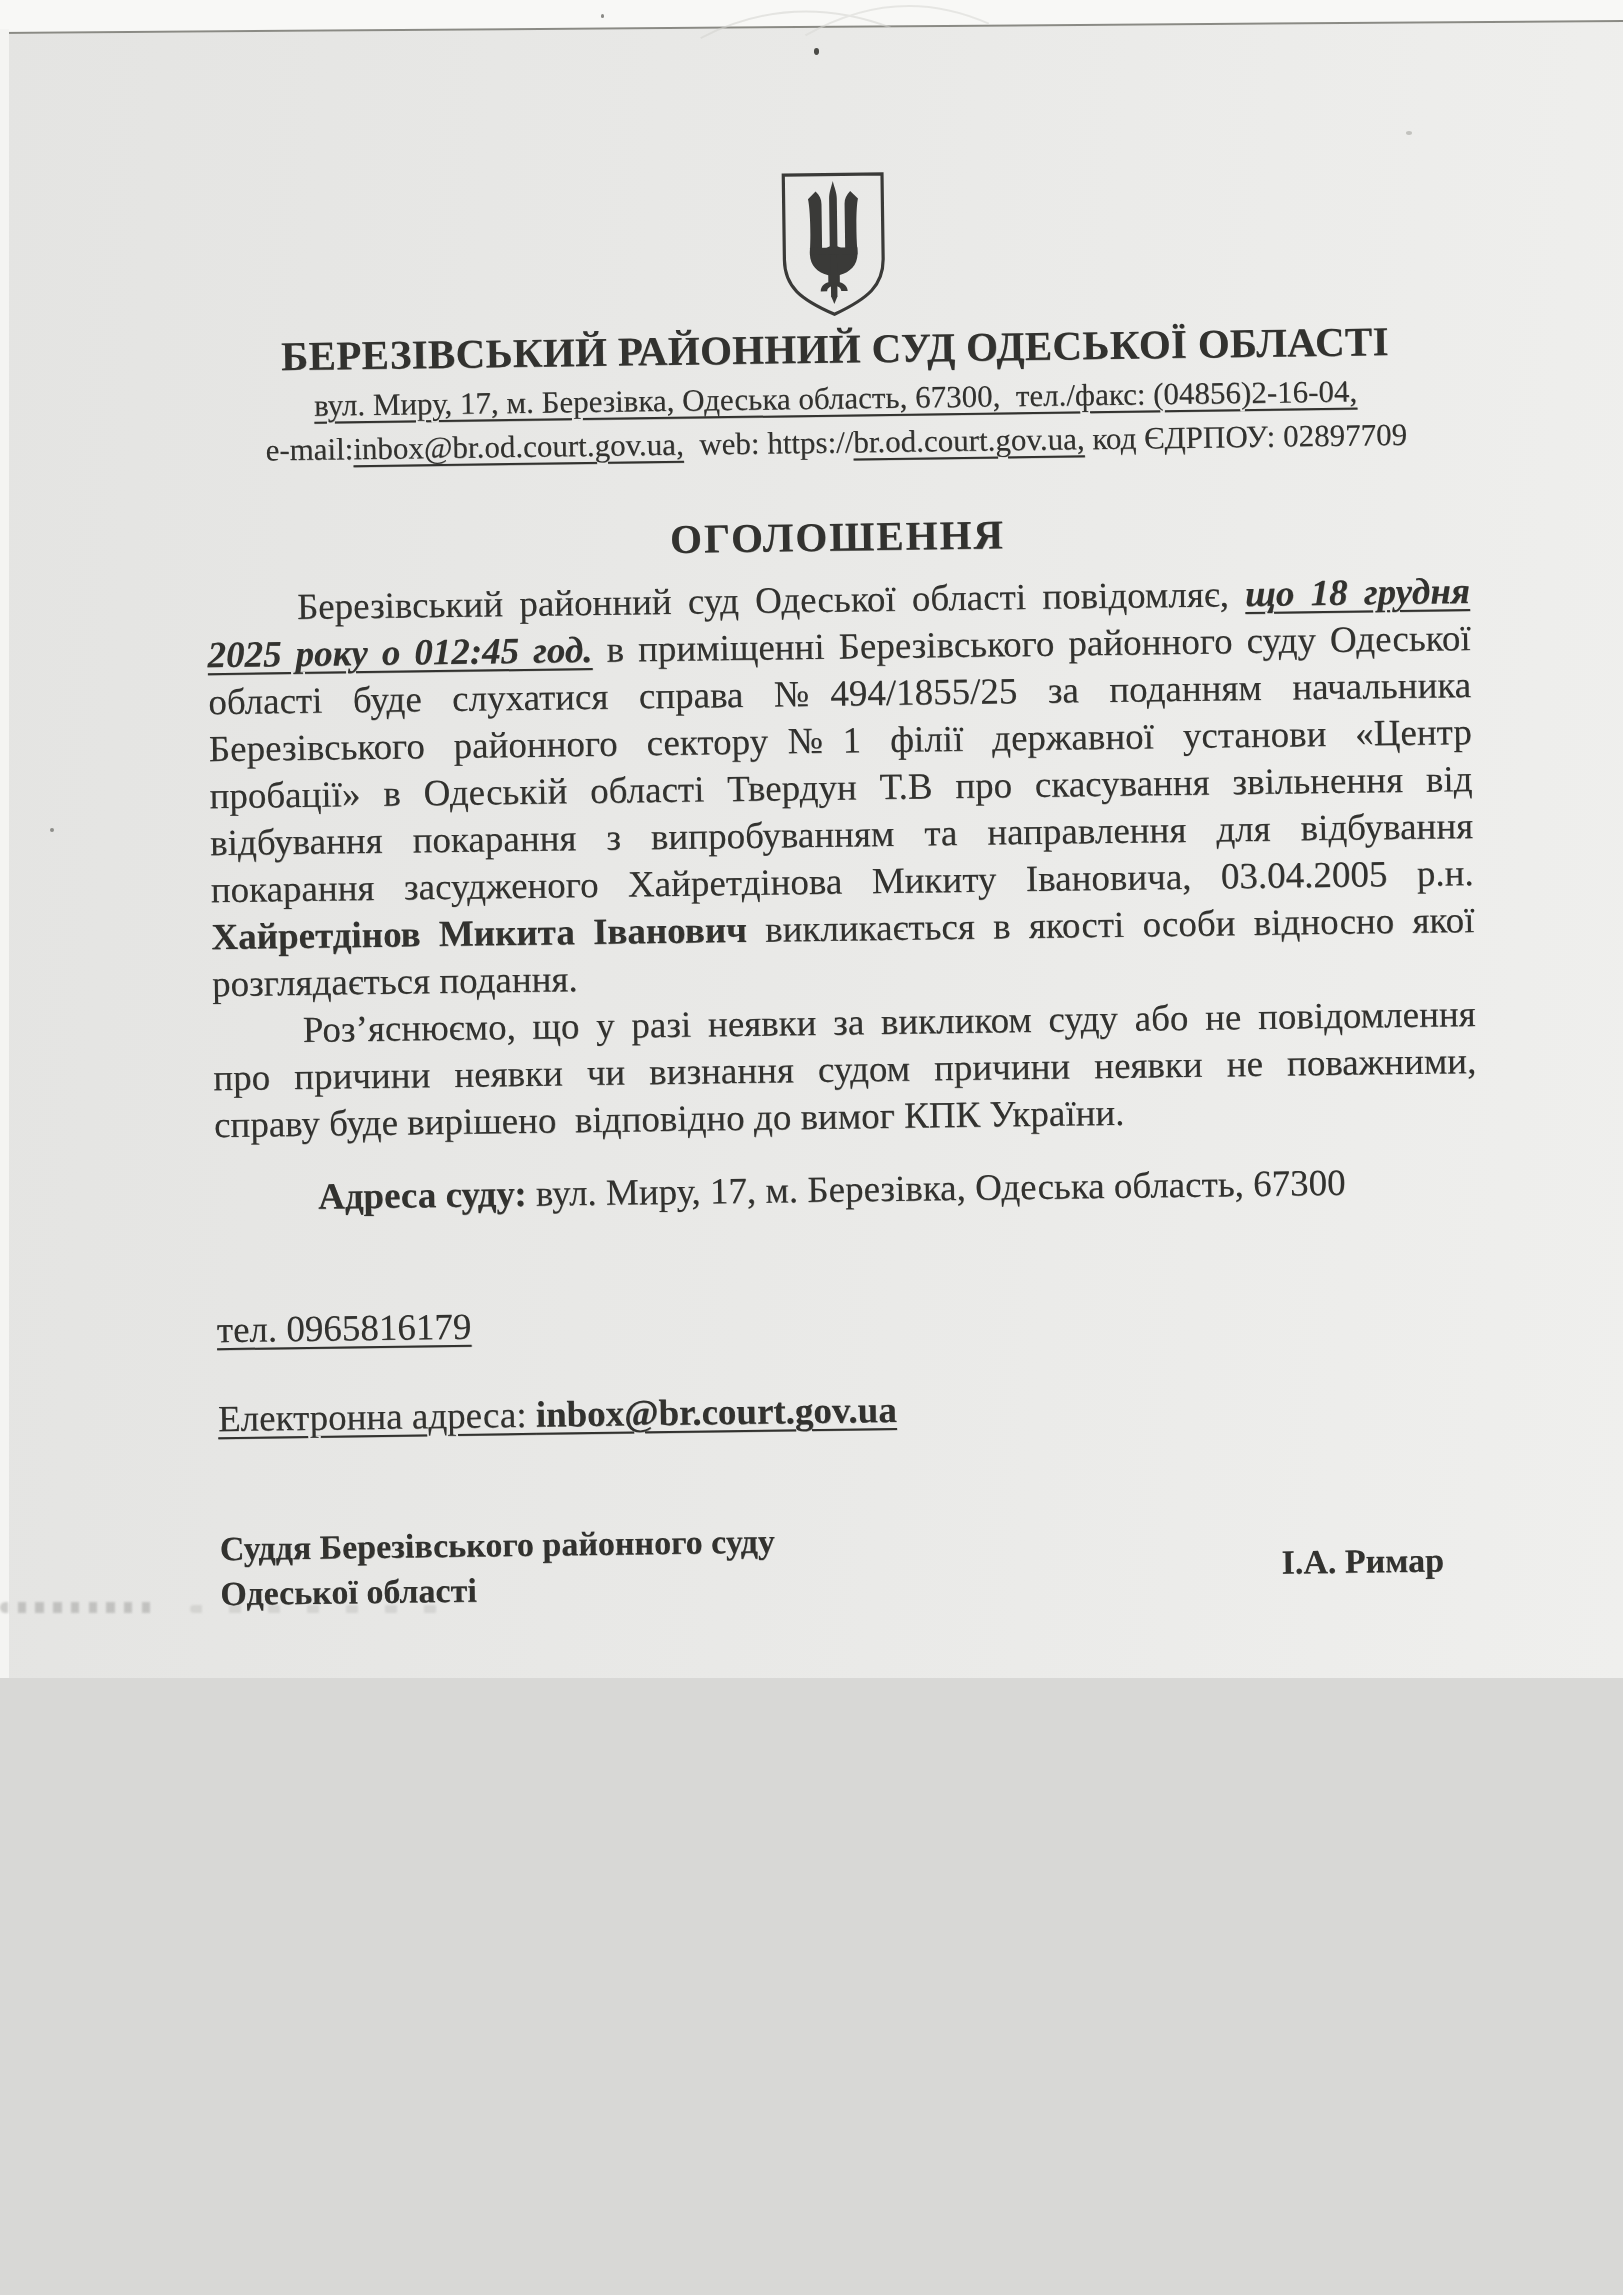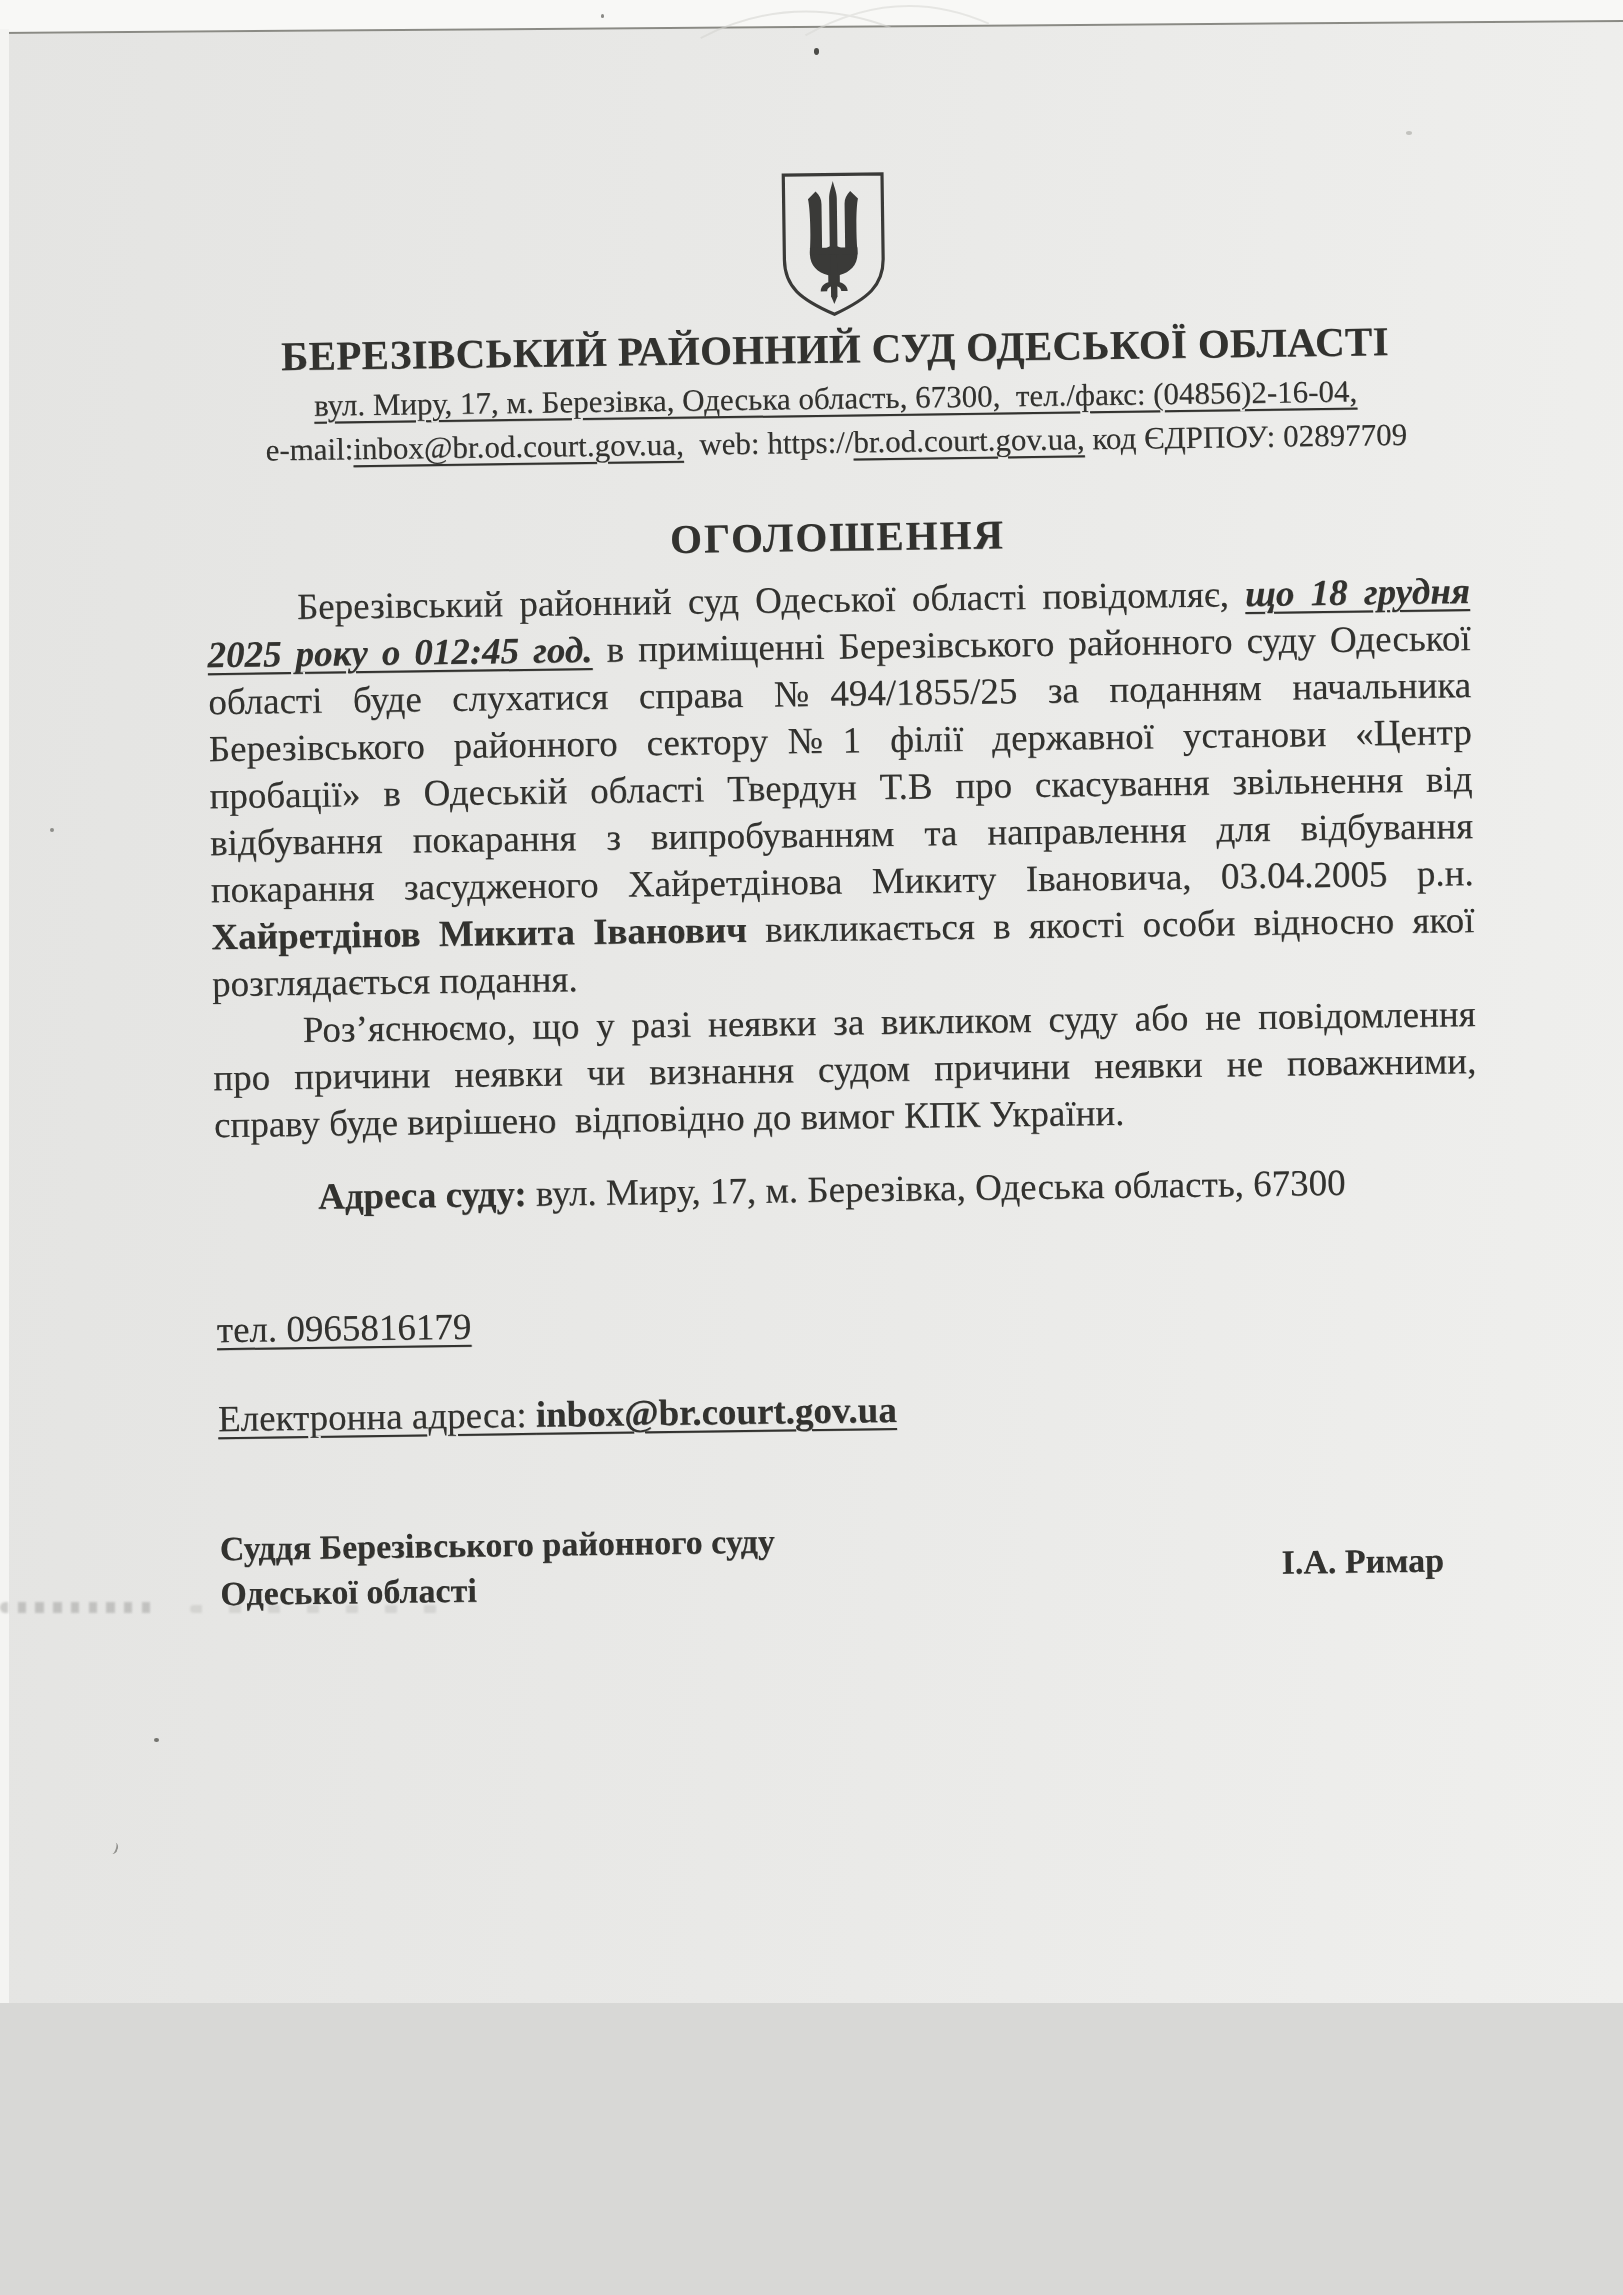--- a/index.html
+++ b/index.html
@@ -1,21 +1,21 @@
 <!DOCTYPE html>
 <html style="font-size:10.5px"><head>
 <meta charset="utf-8">
 <style>
   html,body{margin:0;padding:0;}
   body{
     width:1623px;height:2295px;overflow:hidden;background:#d8d8d6;
     font-family:"Liberation Serif","DejaVu Serif",serif;
   }
   .page{
-    position:relative;width:1623px;height:2003px;overflow:hidden;
+    position:relative;width:1623px;height:1678px;overflow:hidden;
     background:linear-gradient(94deg,#e4e4e2 0%,#e9e9e7 48%,#efefed 100%);
     color:#32322f;
     text-shadow:0.3px 0.4px 0.6px rgba(70,70,66,0.5);
   }
   
   .scan-top{
     position:absolute;left:-10.5px;top:-9.2px;width:1656px;height:41px;
     background:#f8f8f6;border-bottom:2px solid #8a8a84;
     transform-origin:0 0;transform:rotate(-0.42deg);
   }

